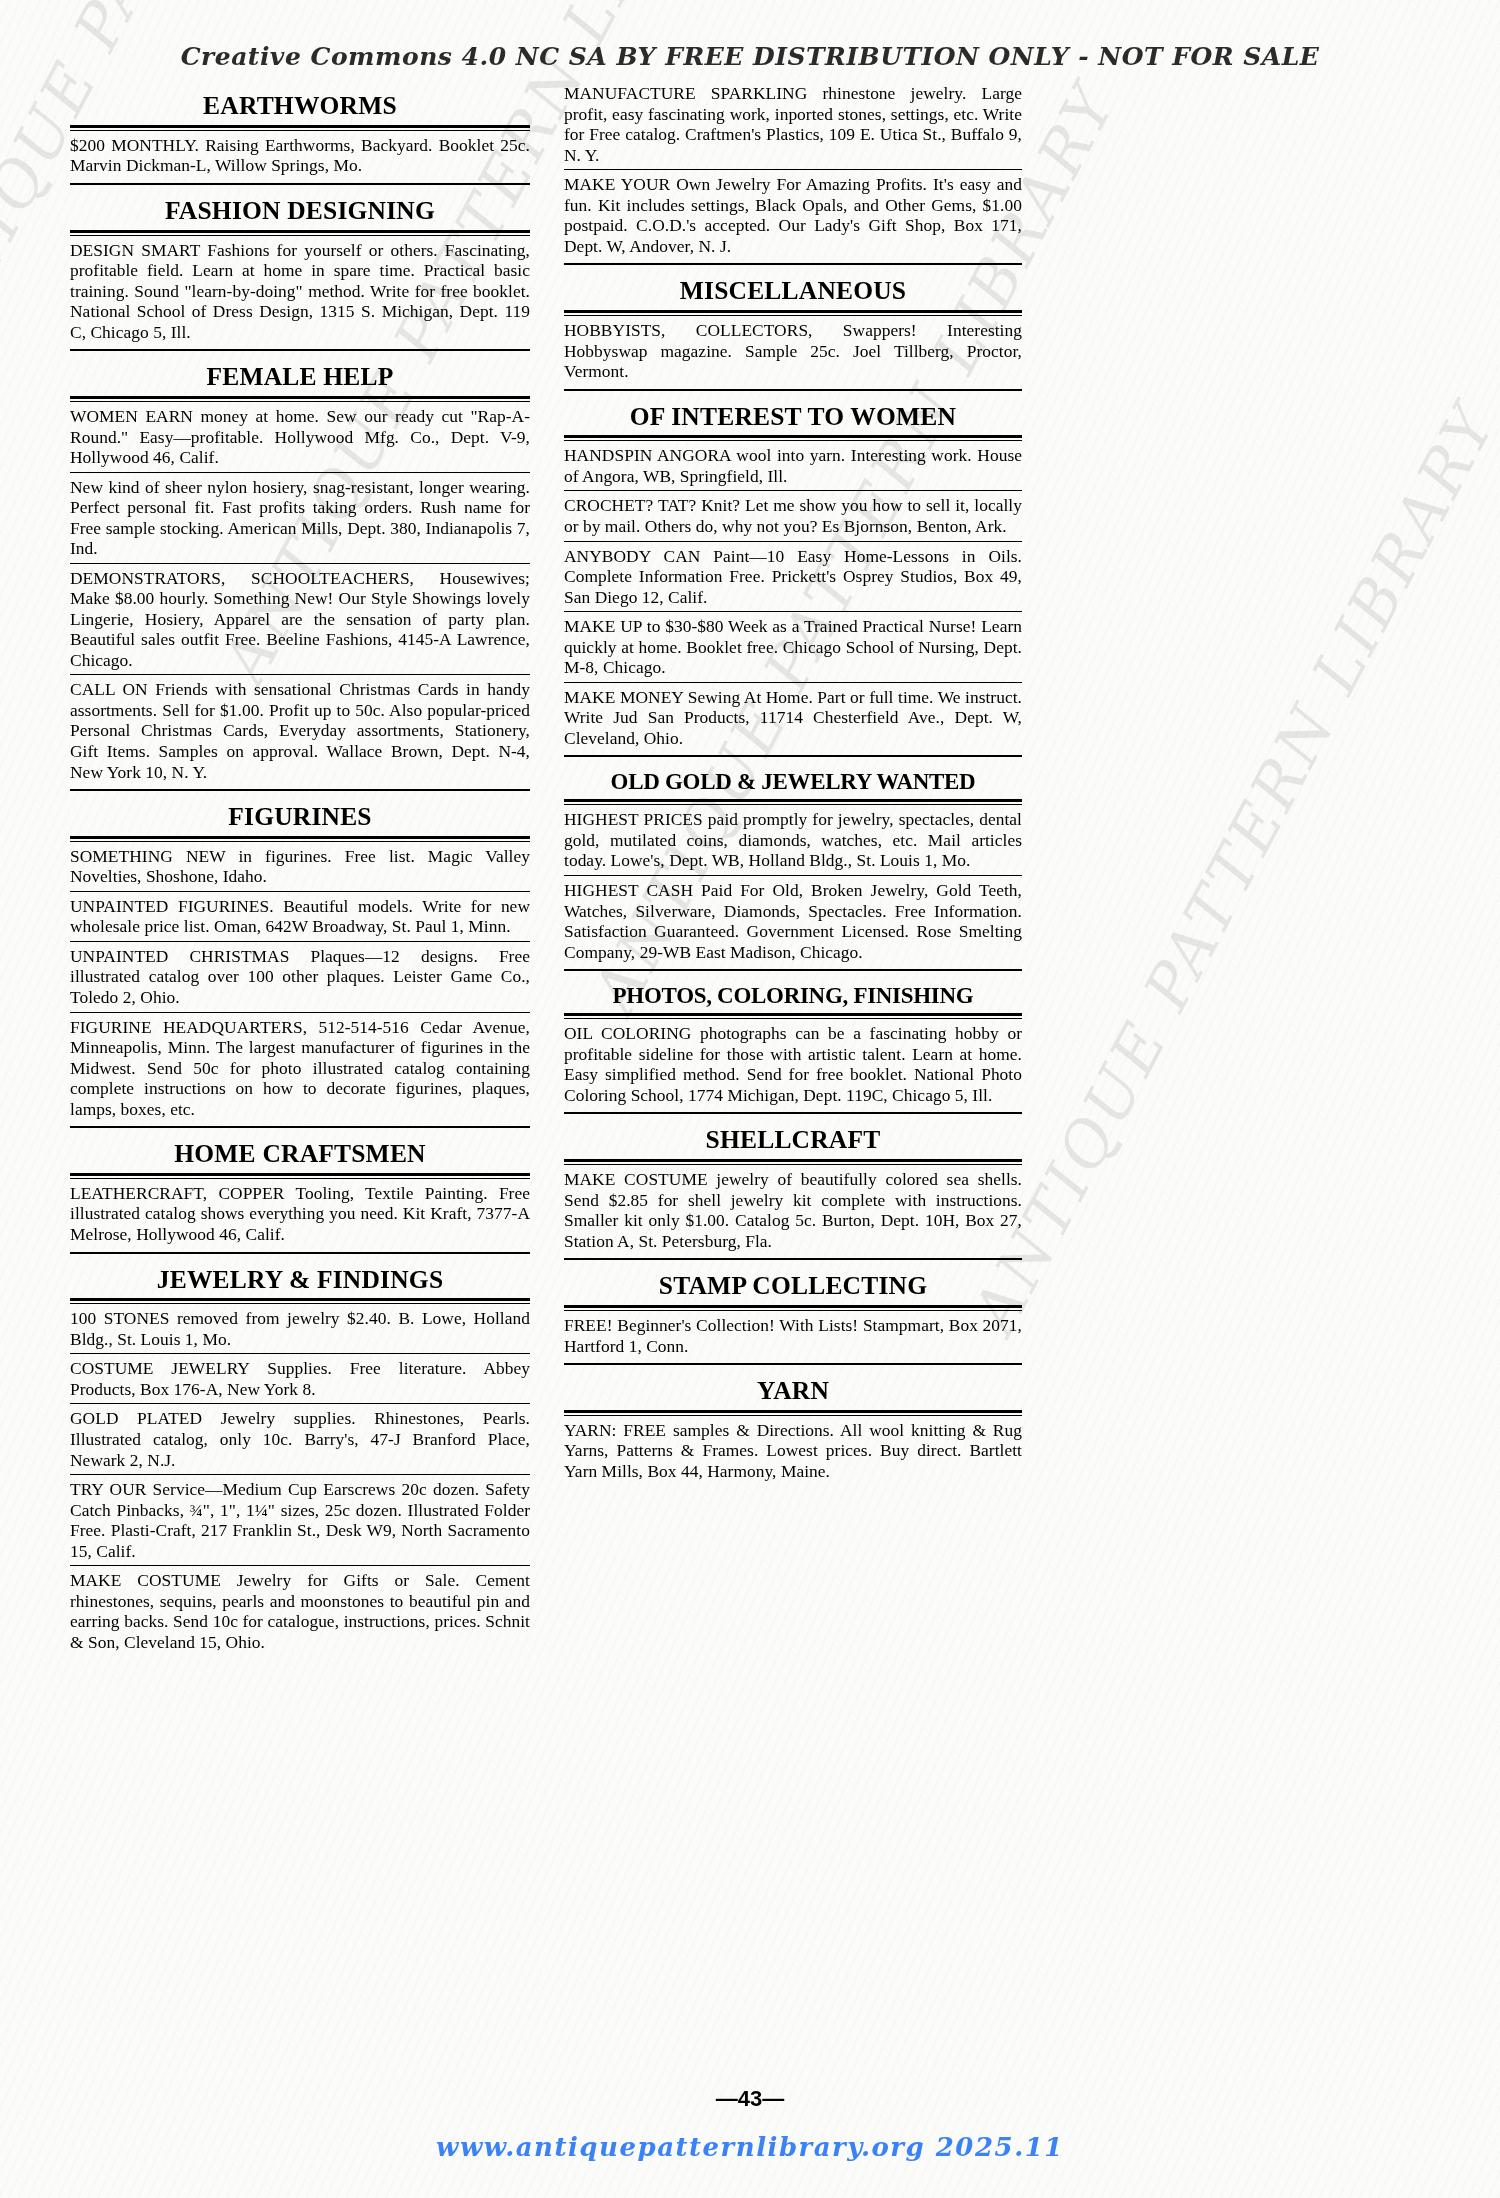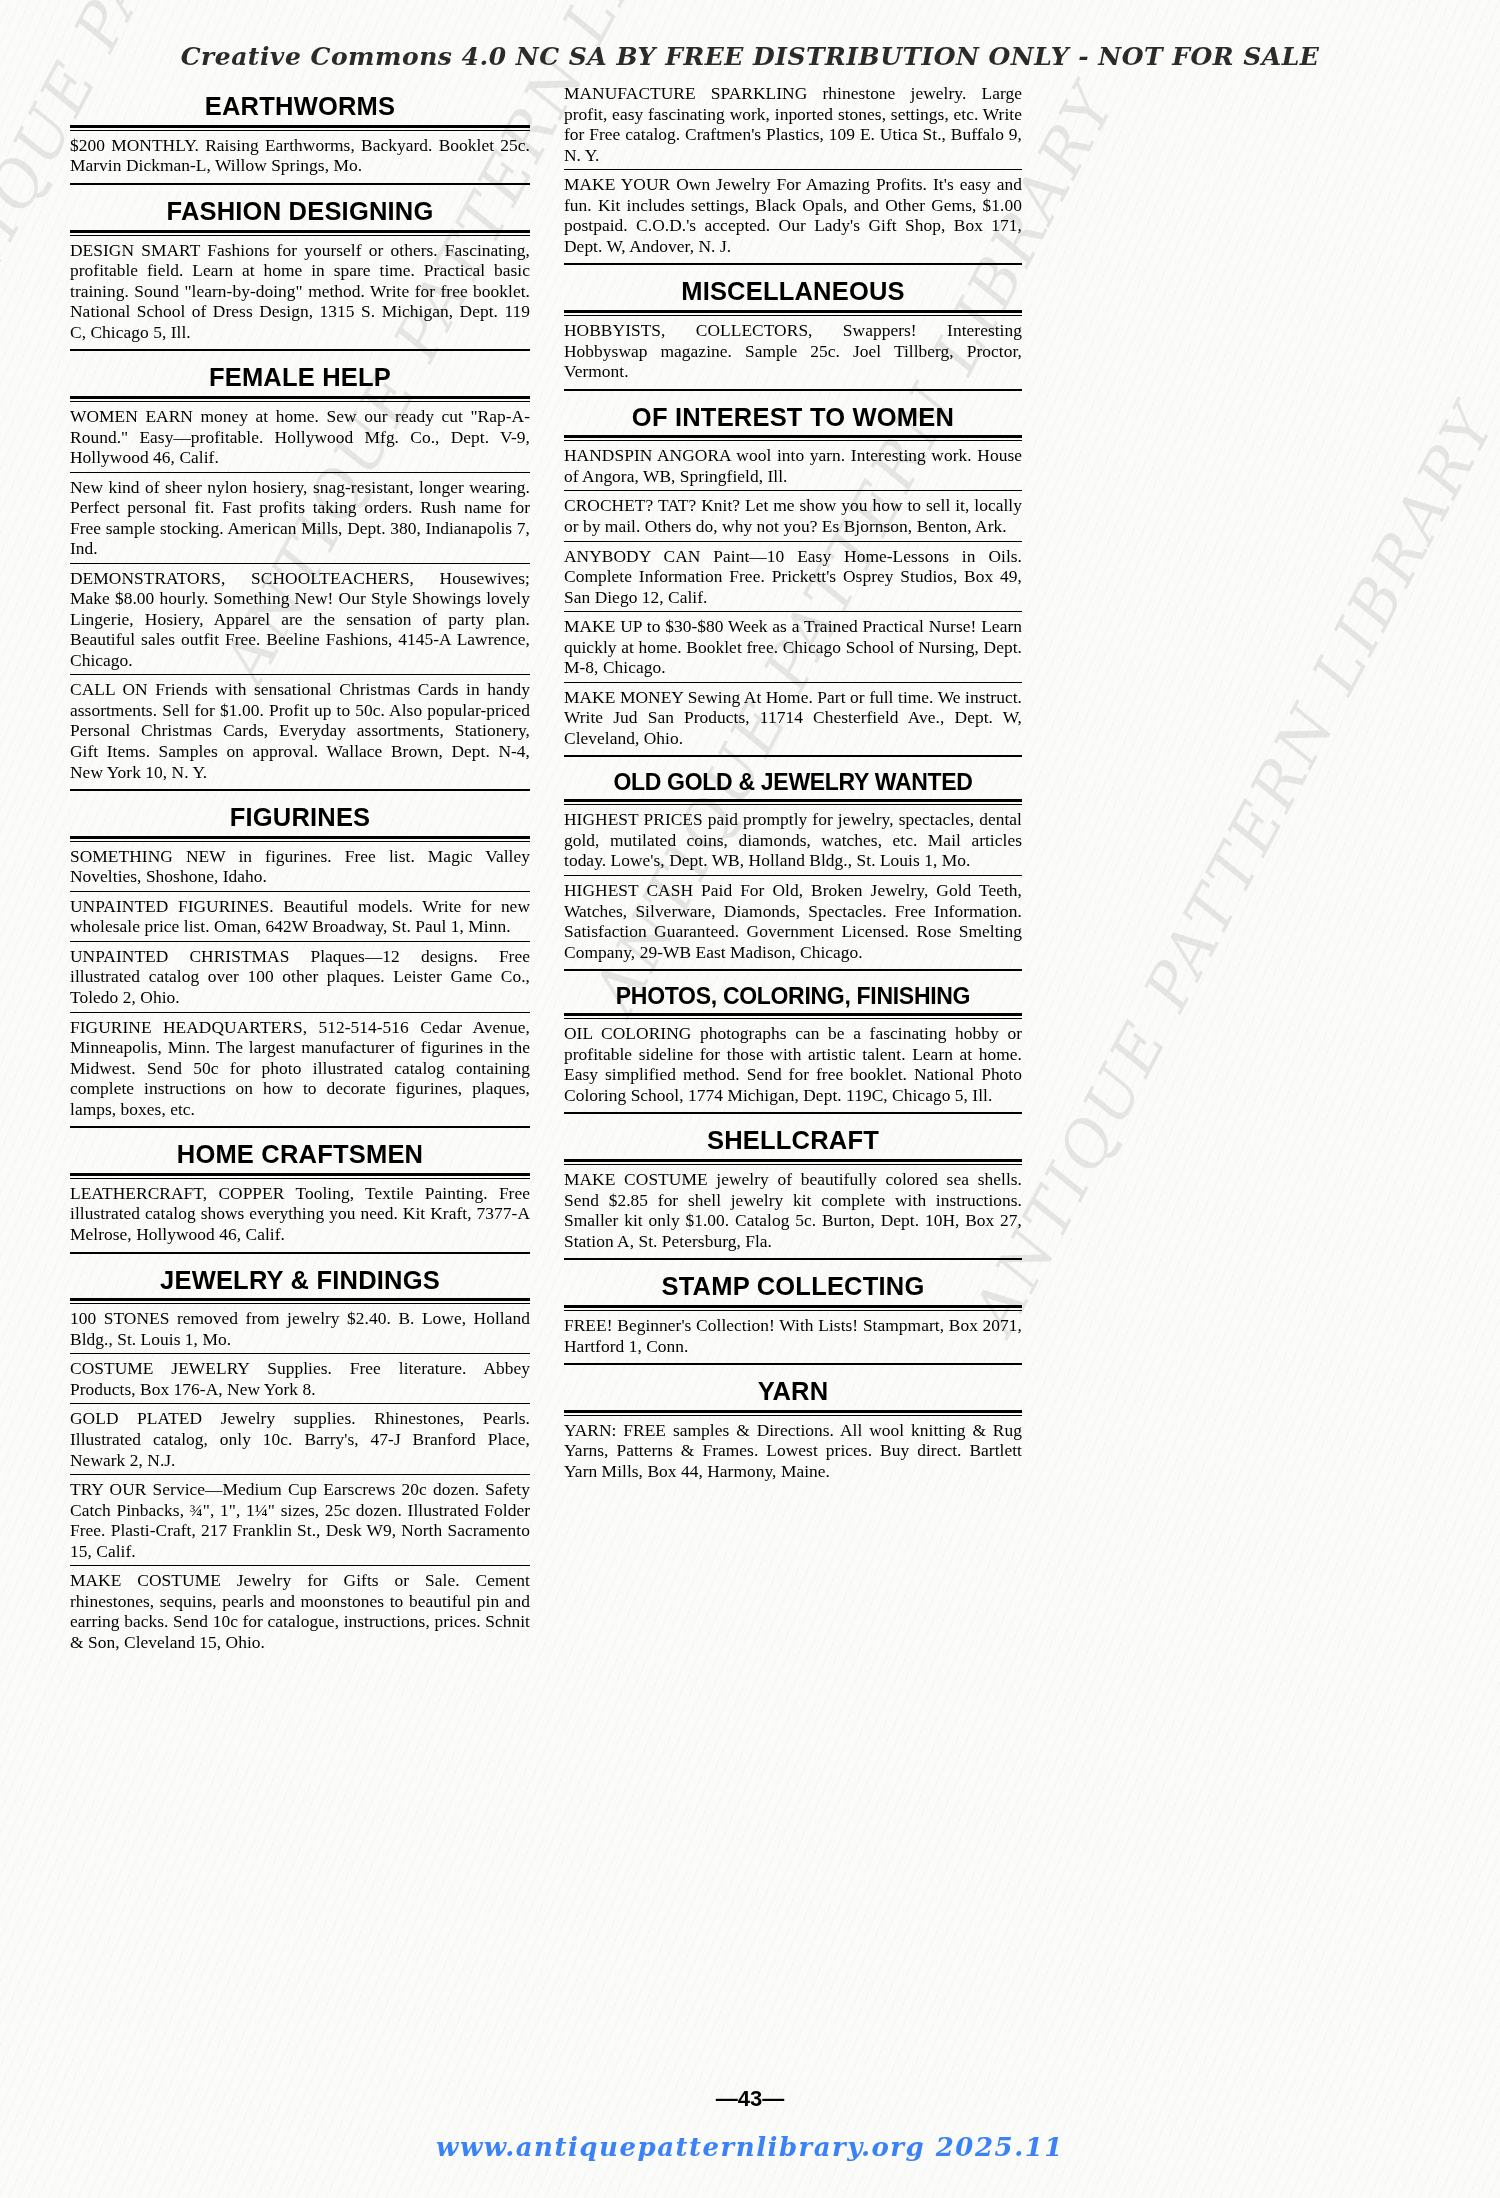--- a/index.html
+++ b/index.html
@@ -72,21 +72,21 @@
     gap: 34px;
   }
   .col {
     width: 460px;
   }
   .col.left  { width: 460px; }
   .col.right { width: 458px; }
 
   .sect-title {
     text-align: center;
-    font-family: Liberation Sans, sans-serif;
+    font-family: Liberation Serif, serif;
     font-weight: bold;
     font-size: 25.5px;
     letter-spacing: 0.2px;
     margin: 13px 0 5px 0;
     line-height: 1.05;
   }
   .sect-title.tight { font-size: 23px; letter-spacing: -0.3px; }
 
   .rule-double {
     border-top: 3px solid #000;

